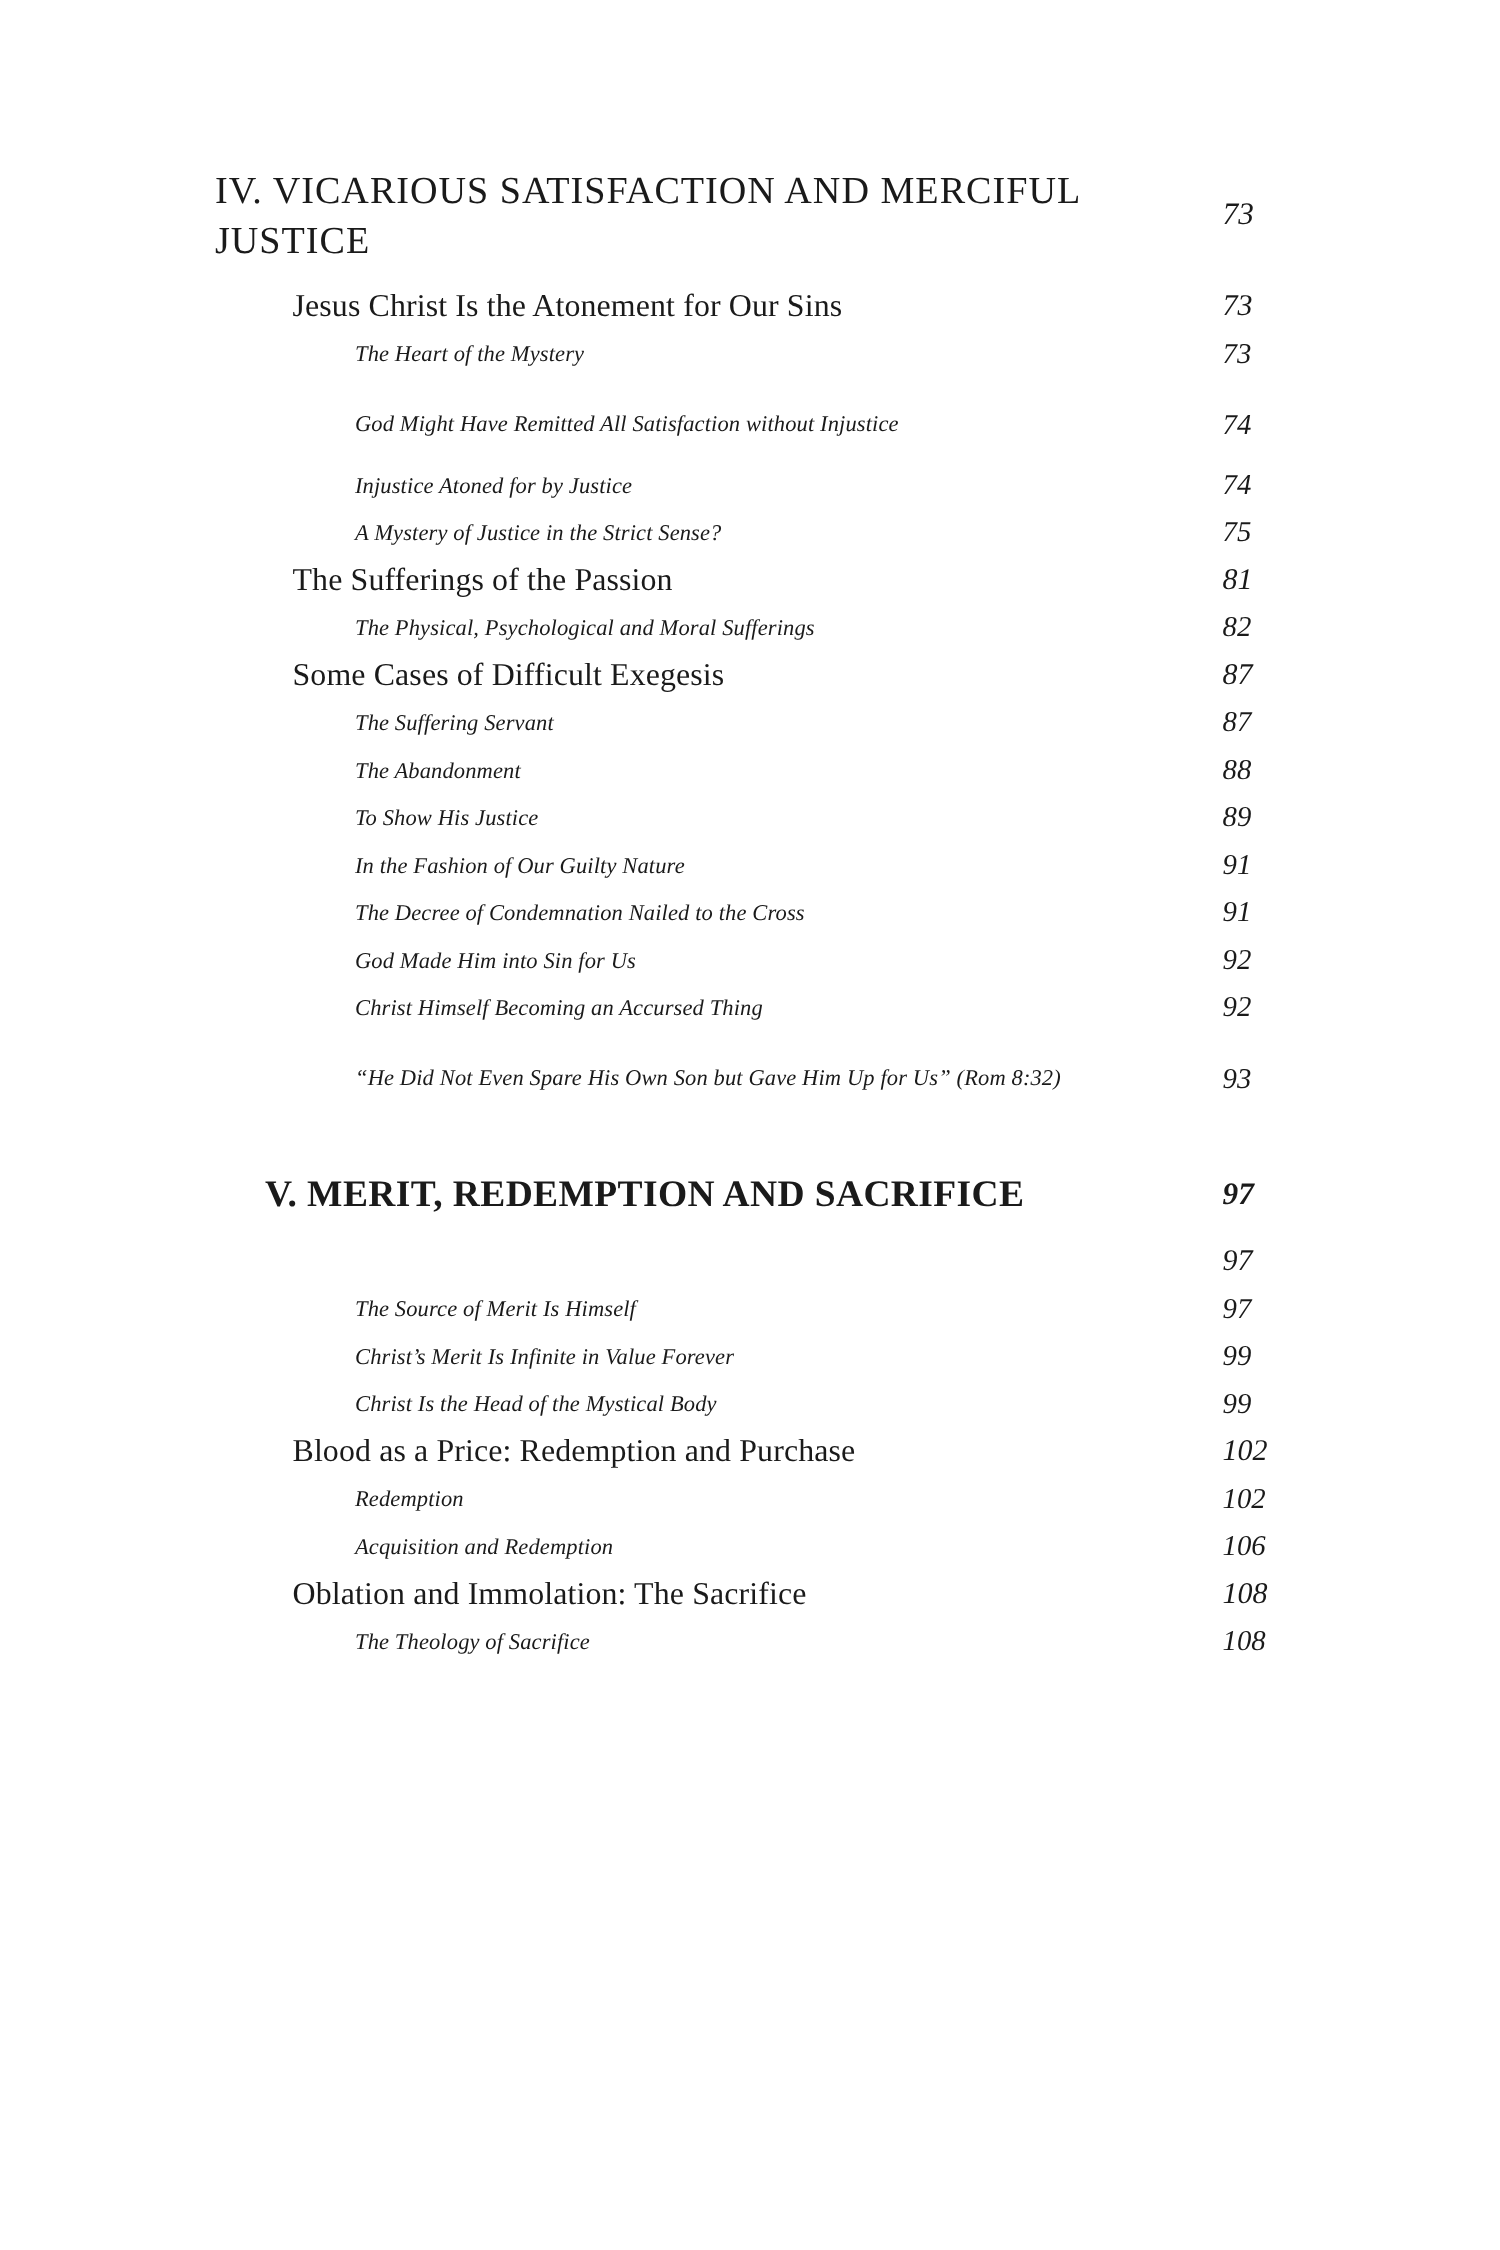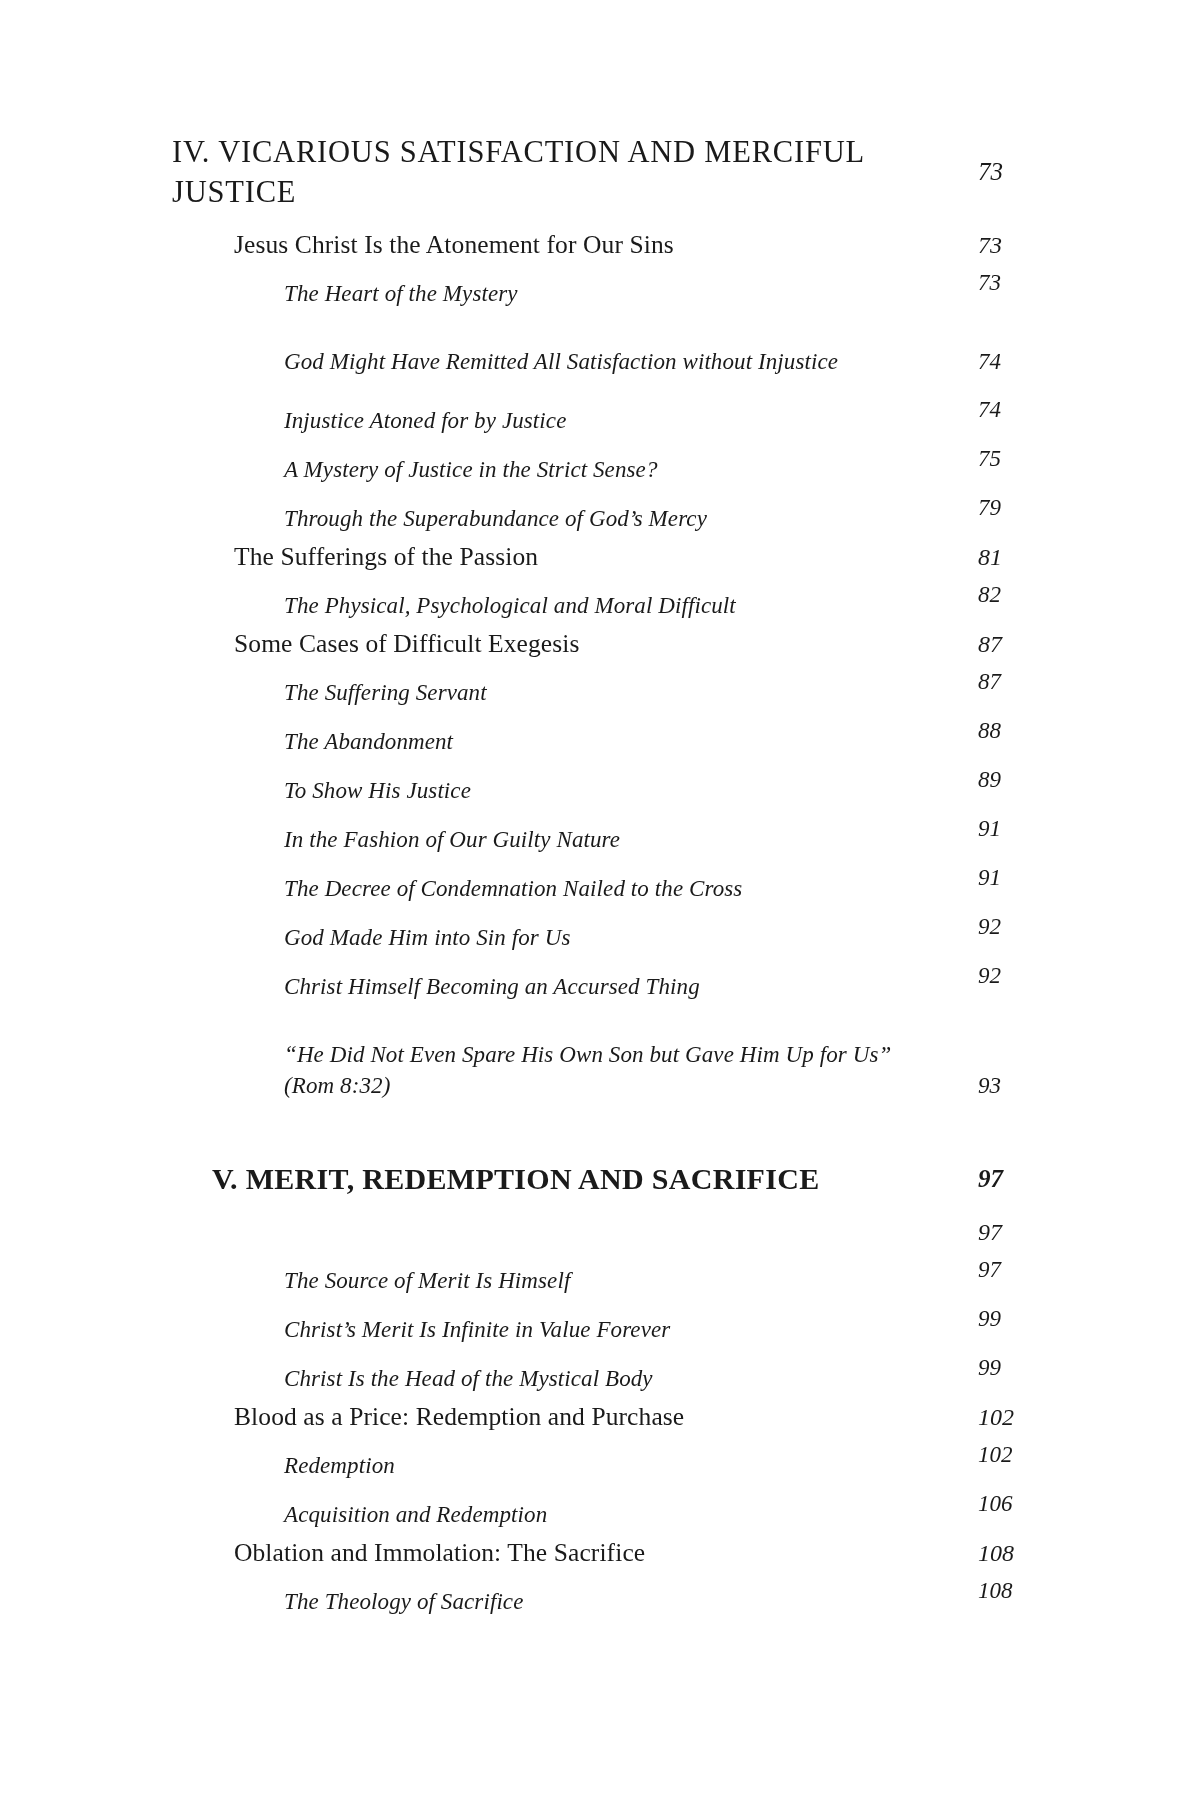--- a/index.html
+++ b/index.html
@@ -95,26 +95,25 @@
     font-size: 24px;
     line-height: 38px;
   }
 
   
   .lvl2 {
     margin: 0;
     padding-left: 112px;
   }
   .lvl2 .label {
-    font-size: 23px;
+    font-size: 18px;
     line-height: 38px;
     font-style: italic;
     letter-spacing: 0.1px;
     max-width: 650px;
-    margin-top: 11px;
   }
   .lvl2 .pageno {
     font-size: 23px;
     line-height: 38px;
   }
   .lvl2.wrap .label {
     line-height: 31px;
   }
   .lvl2.wrap .pageno {
     line-height: 31px;
@@ -167,34 +166,29 @@
       <div class="spacer"></div>
       <div class="pageno">74</div>
     </div>
 
     <div class="row lvl2">
       <div class="label">A Mystery of Justice in the Strict Sense?</div>
       <div class="spacer"></div>
       <div class="pageno">75</div>
     </div>
 
-    <div class="row lvl2">
-      <div class="label">Through the Superabundance of God’s Mercy</div>
-      <div class="spacer"></div>
-      <div class="pageno">79</div>
-    </div>
 
     <div class="row lvl1">
       <div class="label">The Sufferings of the Passion</div>
       <div class="spacer"></div>
       <div class="pageno">81</div>
     </div>
 
     <div class="row lvl2">
-      <div class="label">The Physical, Psychological and Moral Difficult</div>
+      <div class="label">The Physical, Psychological and Moral Sufferings</div>
       <div class="spacer"></div>
       <div class="pageno">82</div>
     </div>
 
 
     <div class="row lvl1">
       <div class="label">Some Cases of Difficult Exegesis</div>
       <div class="spacer"></div>
       <div class="pageno">87</div>
     </div>

